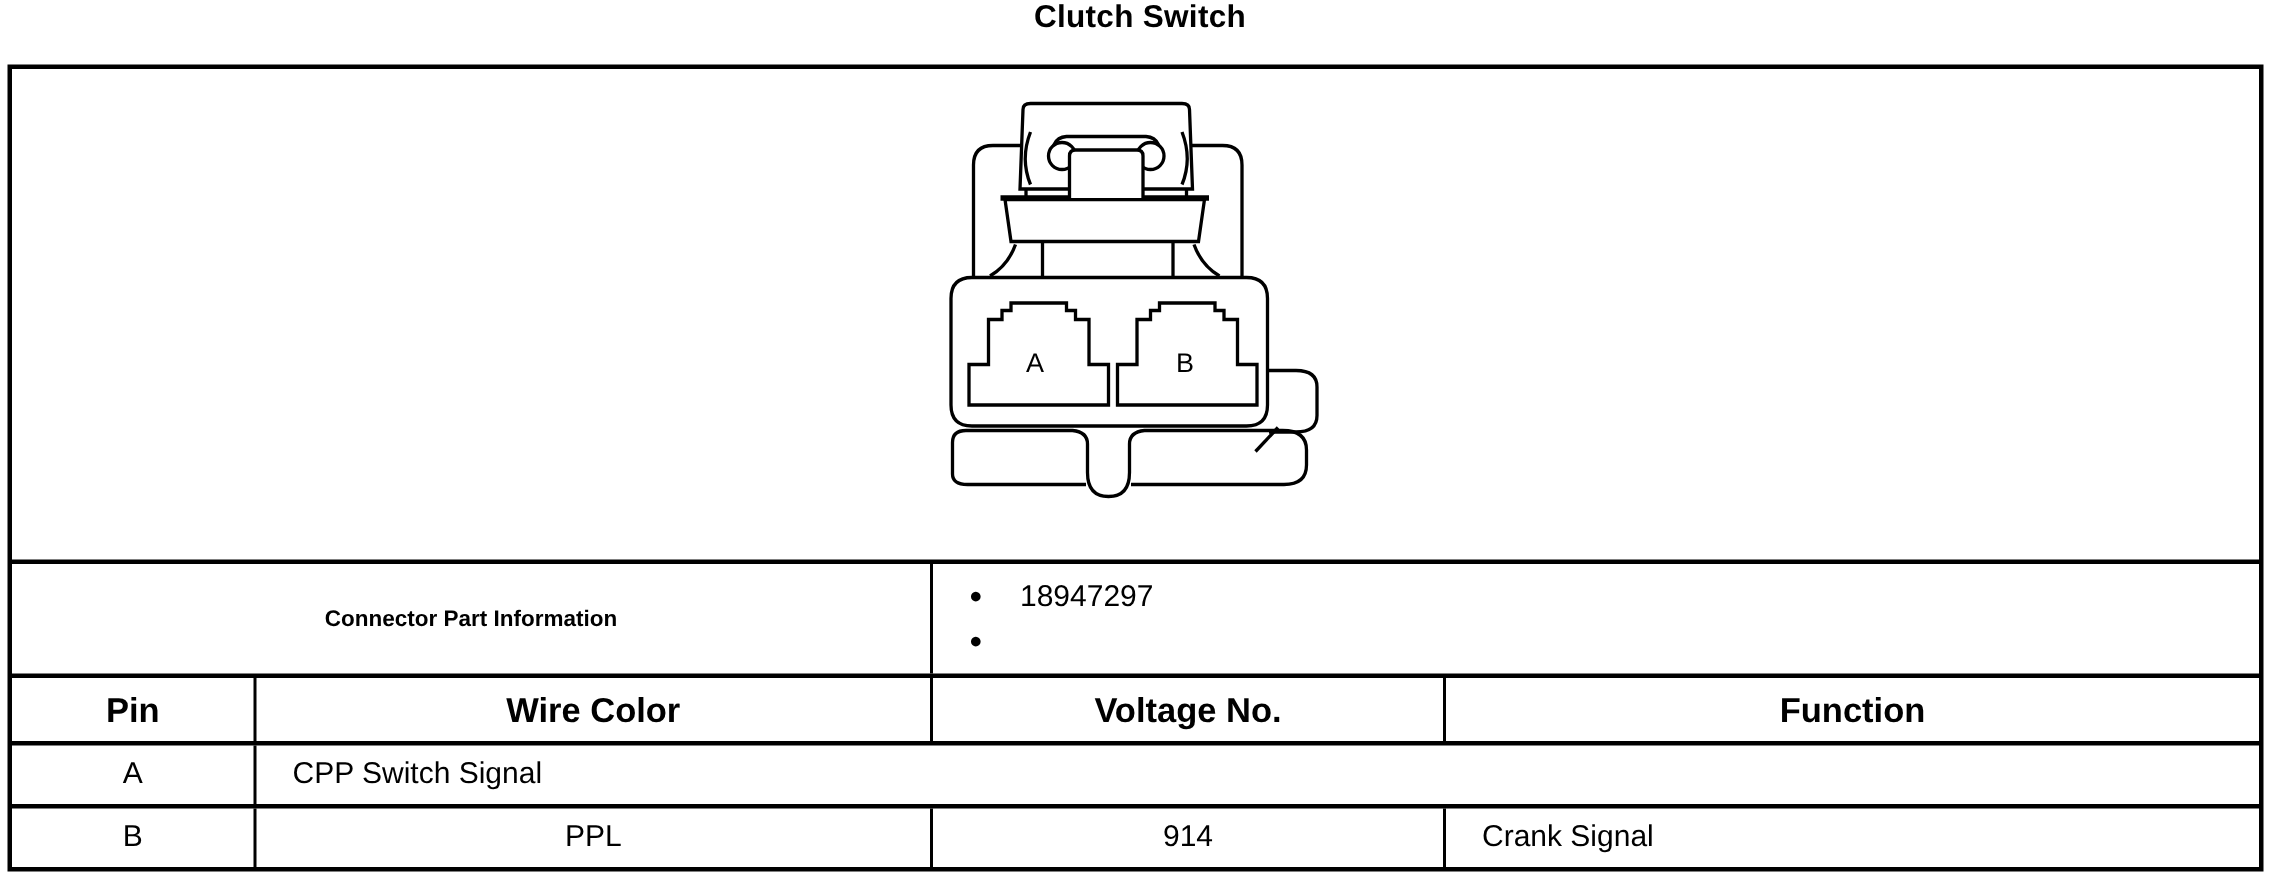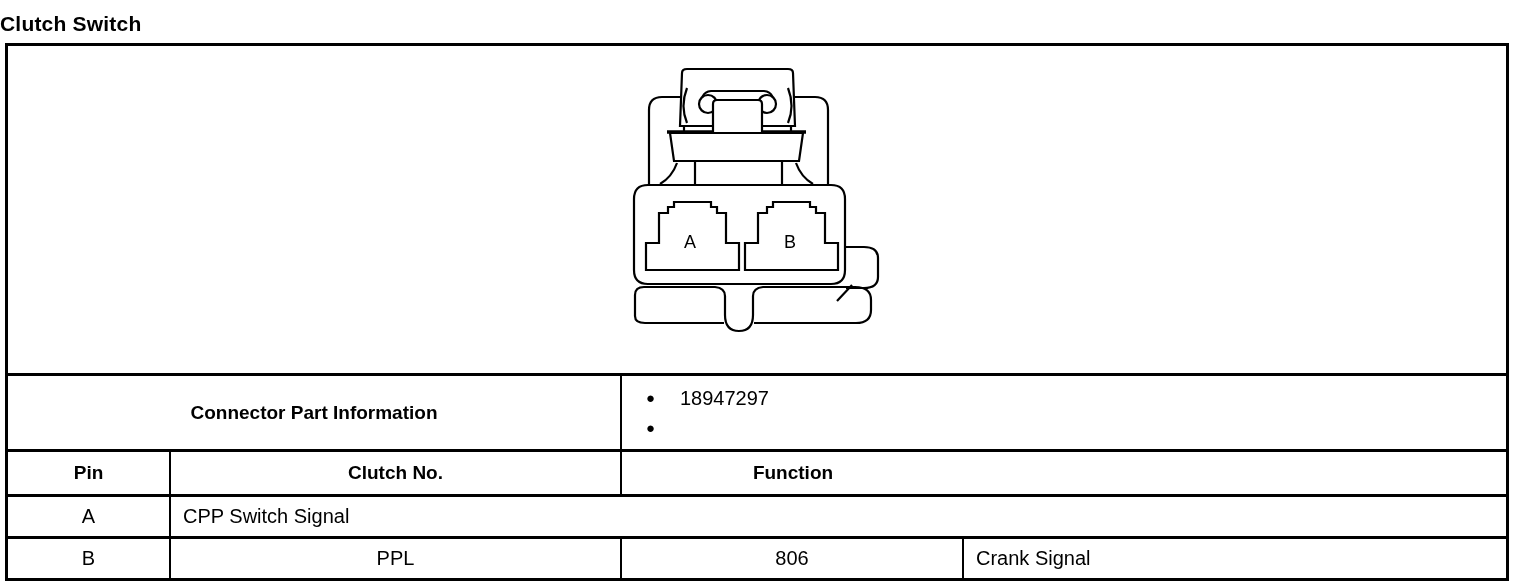--- a/index.html
+++ b/index.html
@@ -6,22 +6,22 @@
   html, body {
     width: 1520px; height: 588px;
     background: #ffffff;
     font-family: "Liberation Sans", sans-serif;
     color: #000000;
     overflow: hidden;
   }
   .sheet { position: relative; width: 1520px; height: 588px; background: #ffffff; }
 
   .page-title {
-    position: absolute; top: 12px; left: 0; width: 100%;
-    text-align: left;
+    position: absolute; top: 0; left: 0; width: 100%;
+    text-align: center;
     font-size: 21px; font-weight: bold;
     letter-spacing: 0.2px;
   }
 
   .outer-box {
     position: absolute; left: 5px; top: 43px;
     width: 1504px; height: 538px;
     border: 3px solid #000;
     display: flex; flex-direction: column;
     background: #fff;
@@ -30,42 +30,42 @@
   .diagram-row { flex: 1 1 auto; position: relative; }
   .connector-svg { position: absolute; left: 620px; top: 12px; }
 
   .partinfo-row {
     height: 76px; border-top: 3px solid #000;
     display: grid; grid-template-columns: 614px 1fr;
   }
   .partinfo-label {
     border-right: 2px solid #000;
     display: flex; align-items: center; justify-content: center;
-    font-size: 19px; font-weight: bold;
+    font-size: 15px; font-weight: bold;
   }
   .partinfo-values {
     display: flex; flex-direction: column; justify-content: center;
     padding-left: 24px; row-gap: 4px;
   }
   .bullet-item { display: flex; align-items: center; font-size: 20px; line-height: 26px; }
   .bullet-glyph { width: 34px; font-size: 15px; line-height: 26px; }
 
   .grid-row {
     display: grid; grid-template-columns: 163px 451px 342px 1fr;
     border-top: 3px solid #000;
   }
   .header-row { height: 45px; }
   .data-row { height: 42px; }
   .cell {
     display: flex; align-items: center; justify-content: center;
     font-size: 20px;
   }
-  .header-row .cell { font-weight: bold; font-size: 19px; }
+  .header-row .cell { font-weight: bold; font-size: 23px; }
   .c1, .c2, .c3 { border-right: 2px solid #000; }
-  .cell-left { justify-content: flex-start; padding-left: 12px; }
+  .cell-left { justify-content: flex-start; padding-left: 24px; }
 
   svg path, svg line, svg circle { vector-effect: none; }
 </style>
 </head>
 <body>
 
 <div class="sheet">
 
   <div class="page-title">Clutch Switch</div>
 
@@ -121,30 +121,31 @@
           <span>18947297</span>
         </div>
         <div class="bullet-item">
           <span class="bullet-glyph">●</span>
         </div>
       </div>
     </div>
 
     <div class="grid-row header-row">
       <div class="cell c1">Pin</div>
-      <div class="cell c3">Clutch No.</div>
+      <div class="cell c2">Wire Color</div>
+      <div class="cell c3">Voltage No.</div>
       <div class="cell">Function</div>
     </div>
 
     <div class="grid-row data-row">
       <div class="cell c1">A</div>
       <div class="cell cell-left">CPP Switch Signal</div>
     </div>
 
     <div class="grid-row data-row">
       <div class="cell c1">B</div>
       <div class="cell c2">PPL</div>
-      <div class="cell c3">806</div>
+      <div class="cell c3">914</div>
       <div class="cell cell-left">Crank Signal</div>
     </div>
 
   </div>
 </div>
 
 </body></html>

